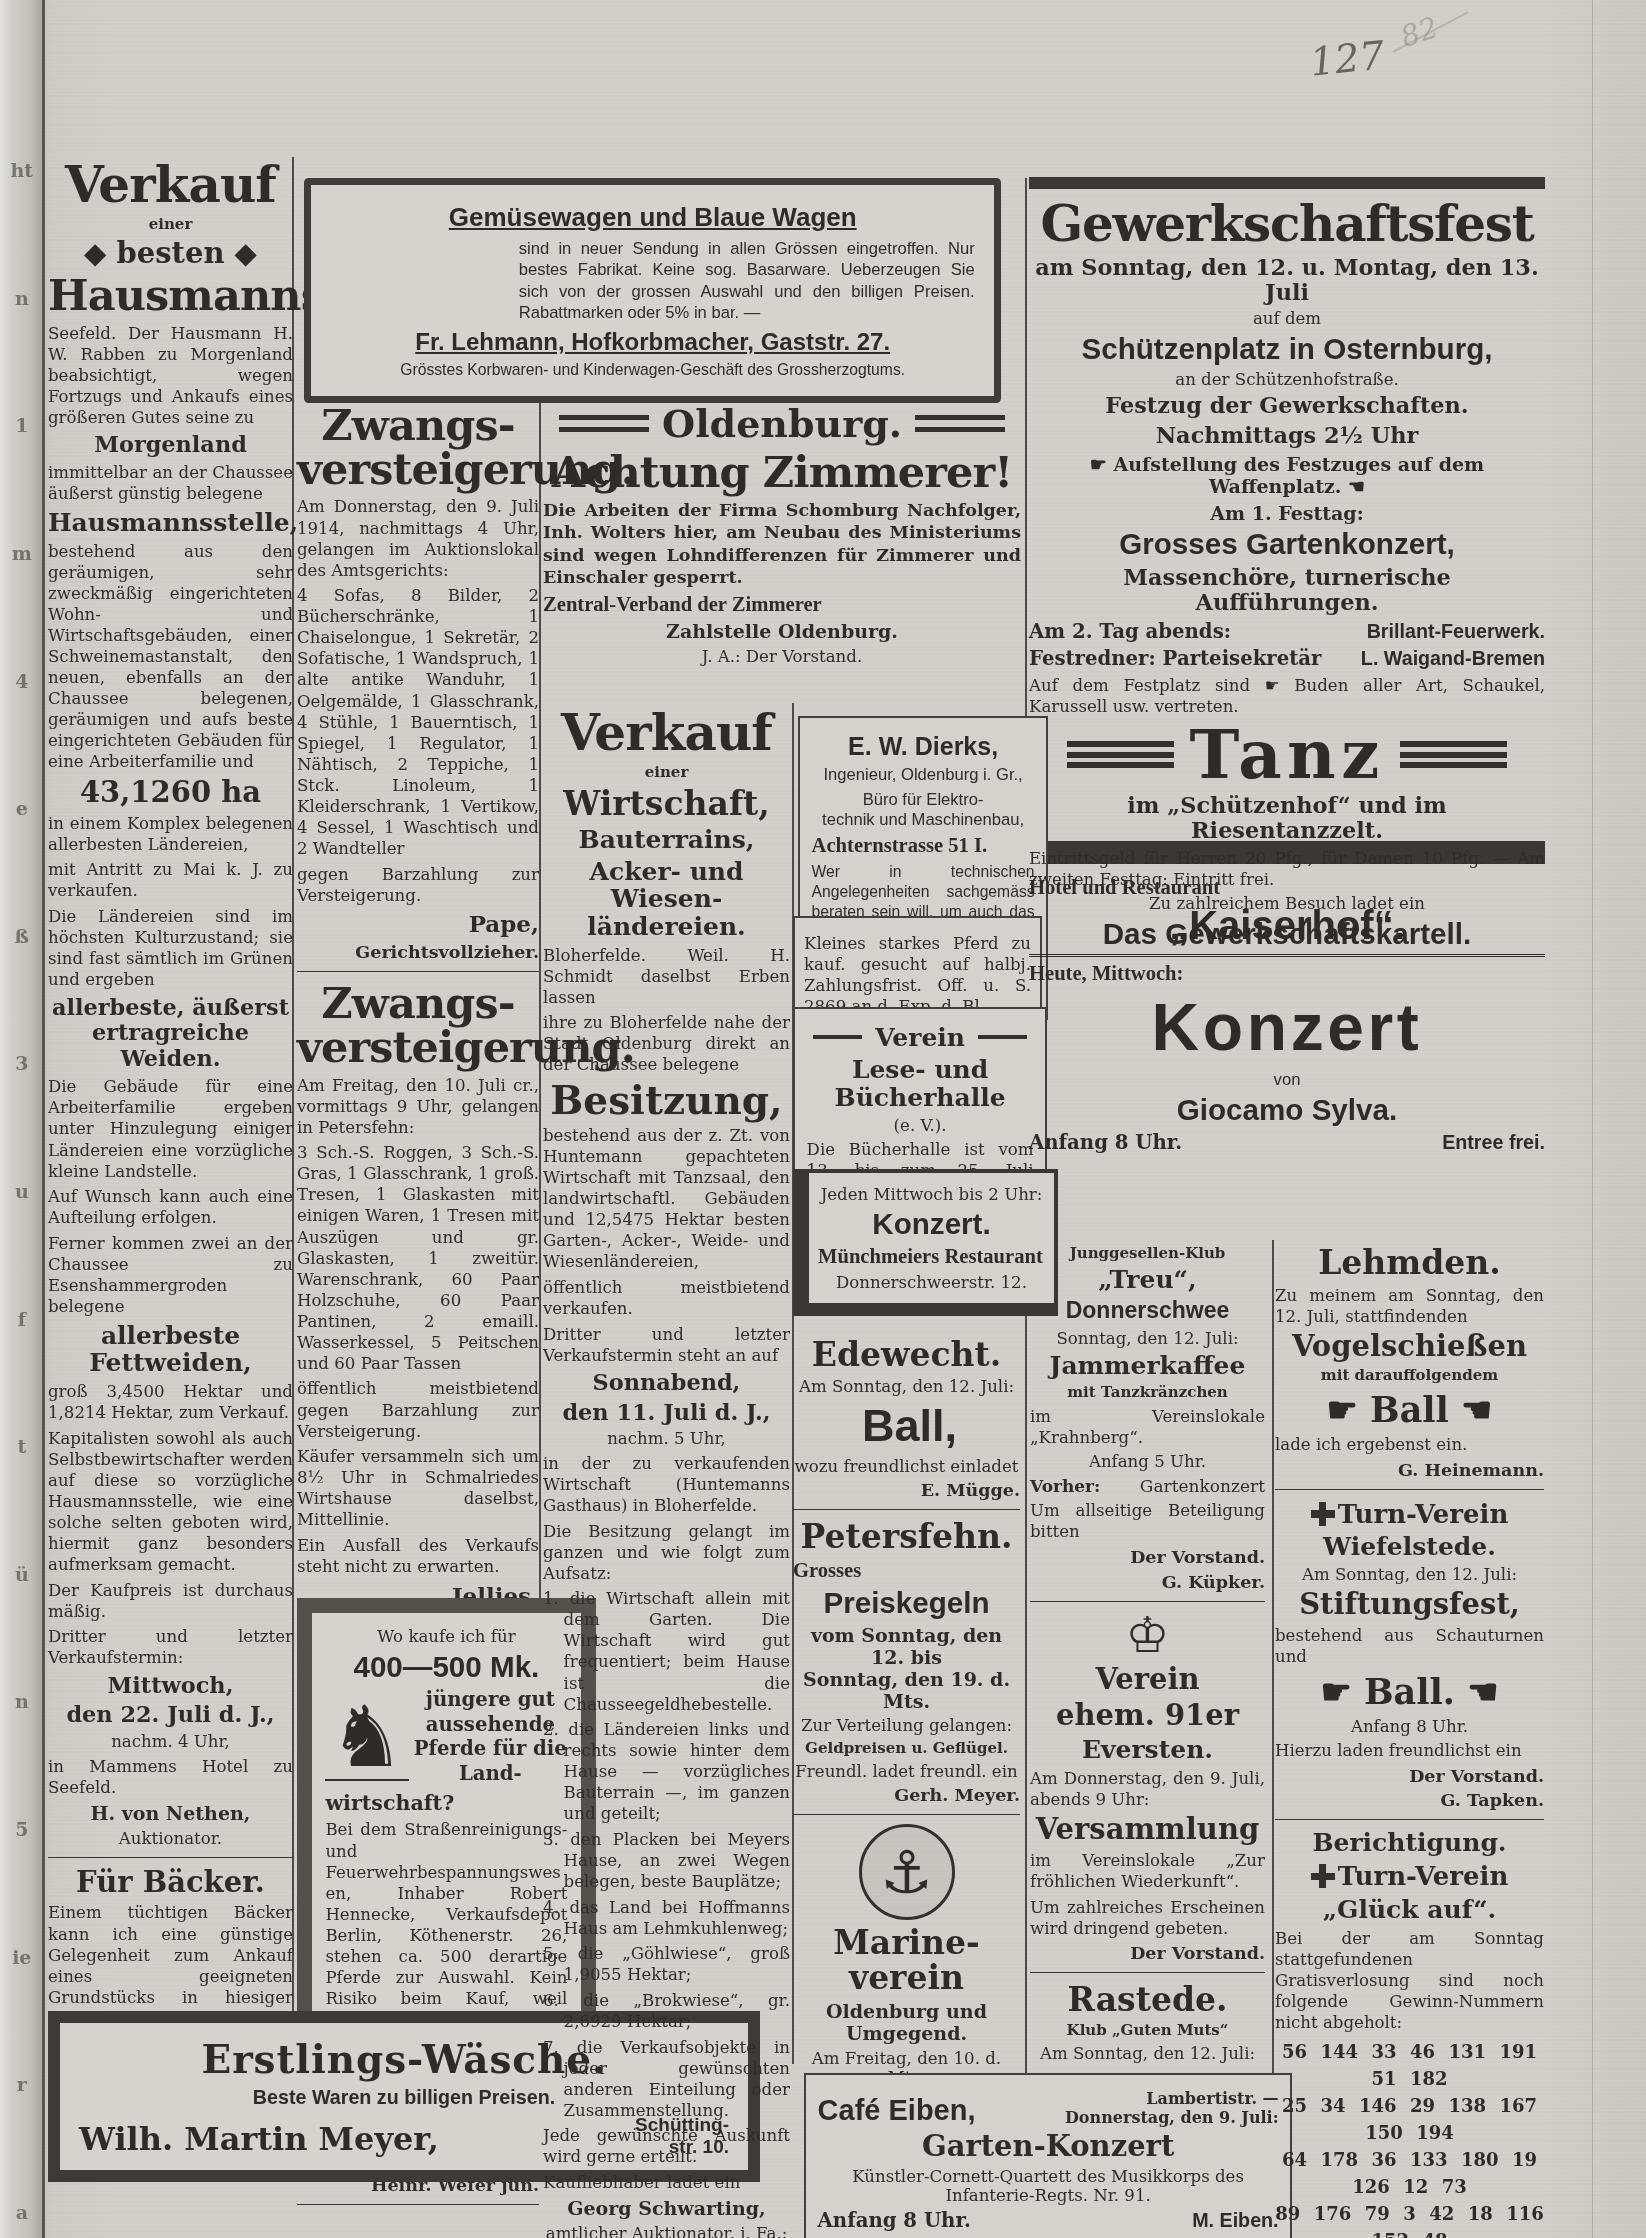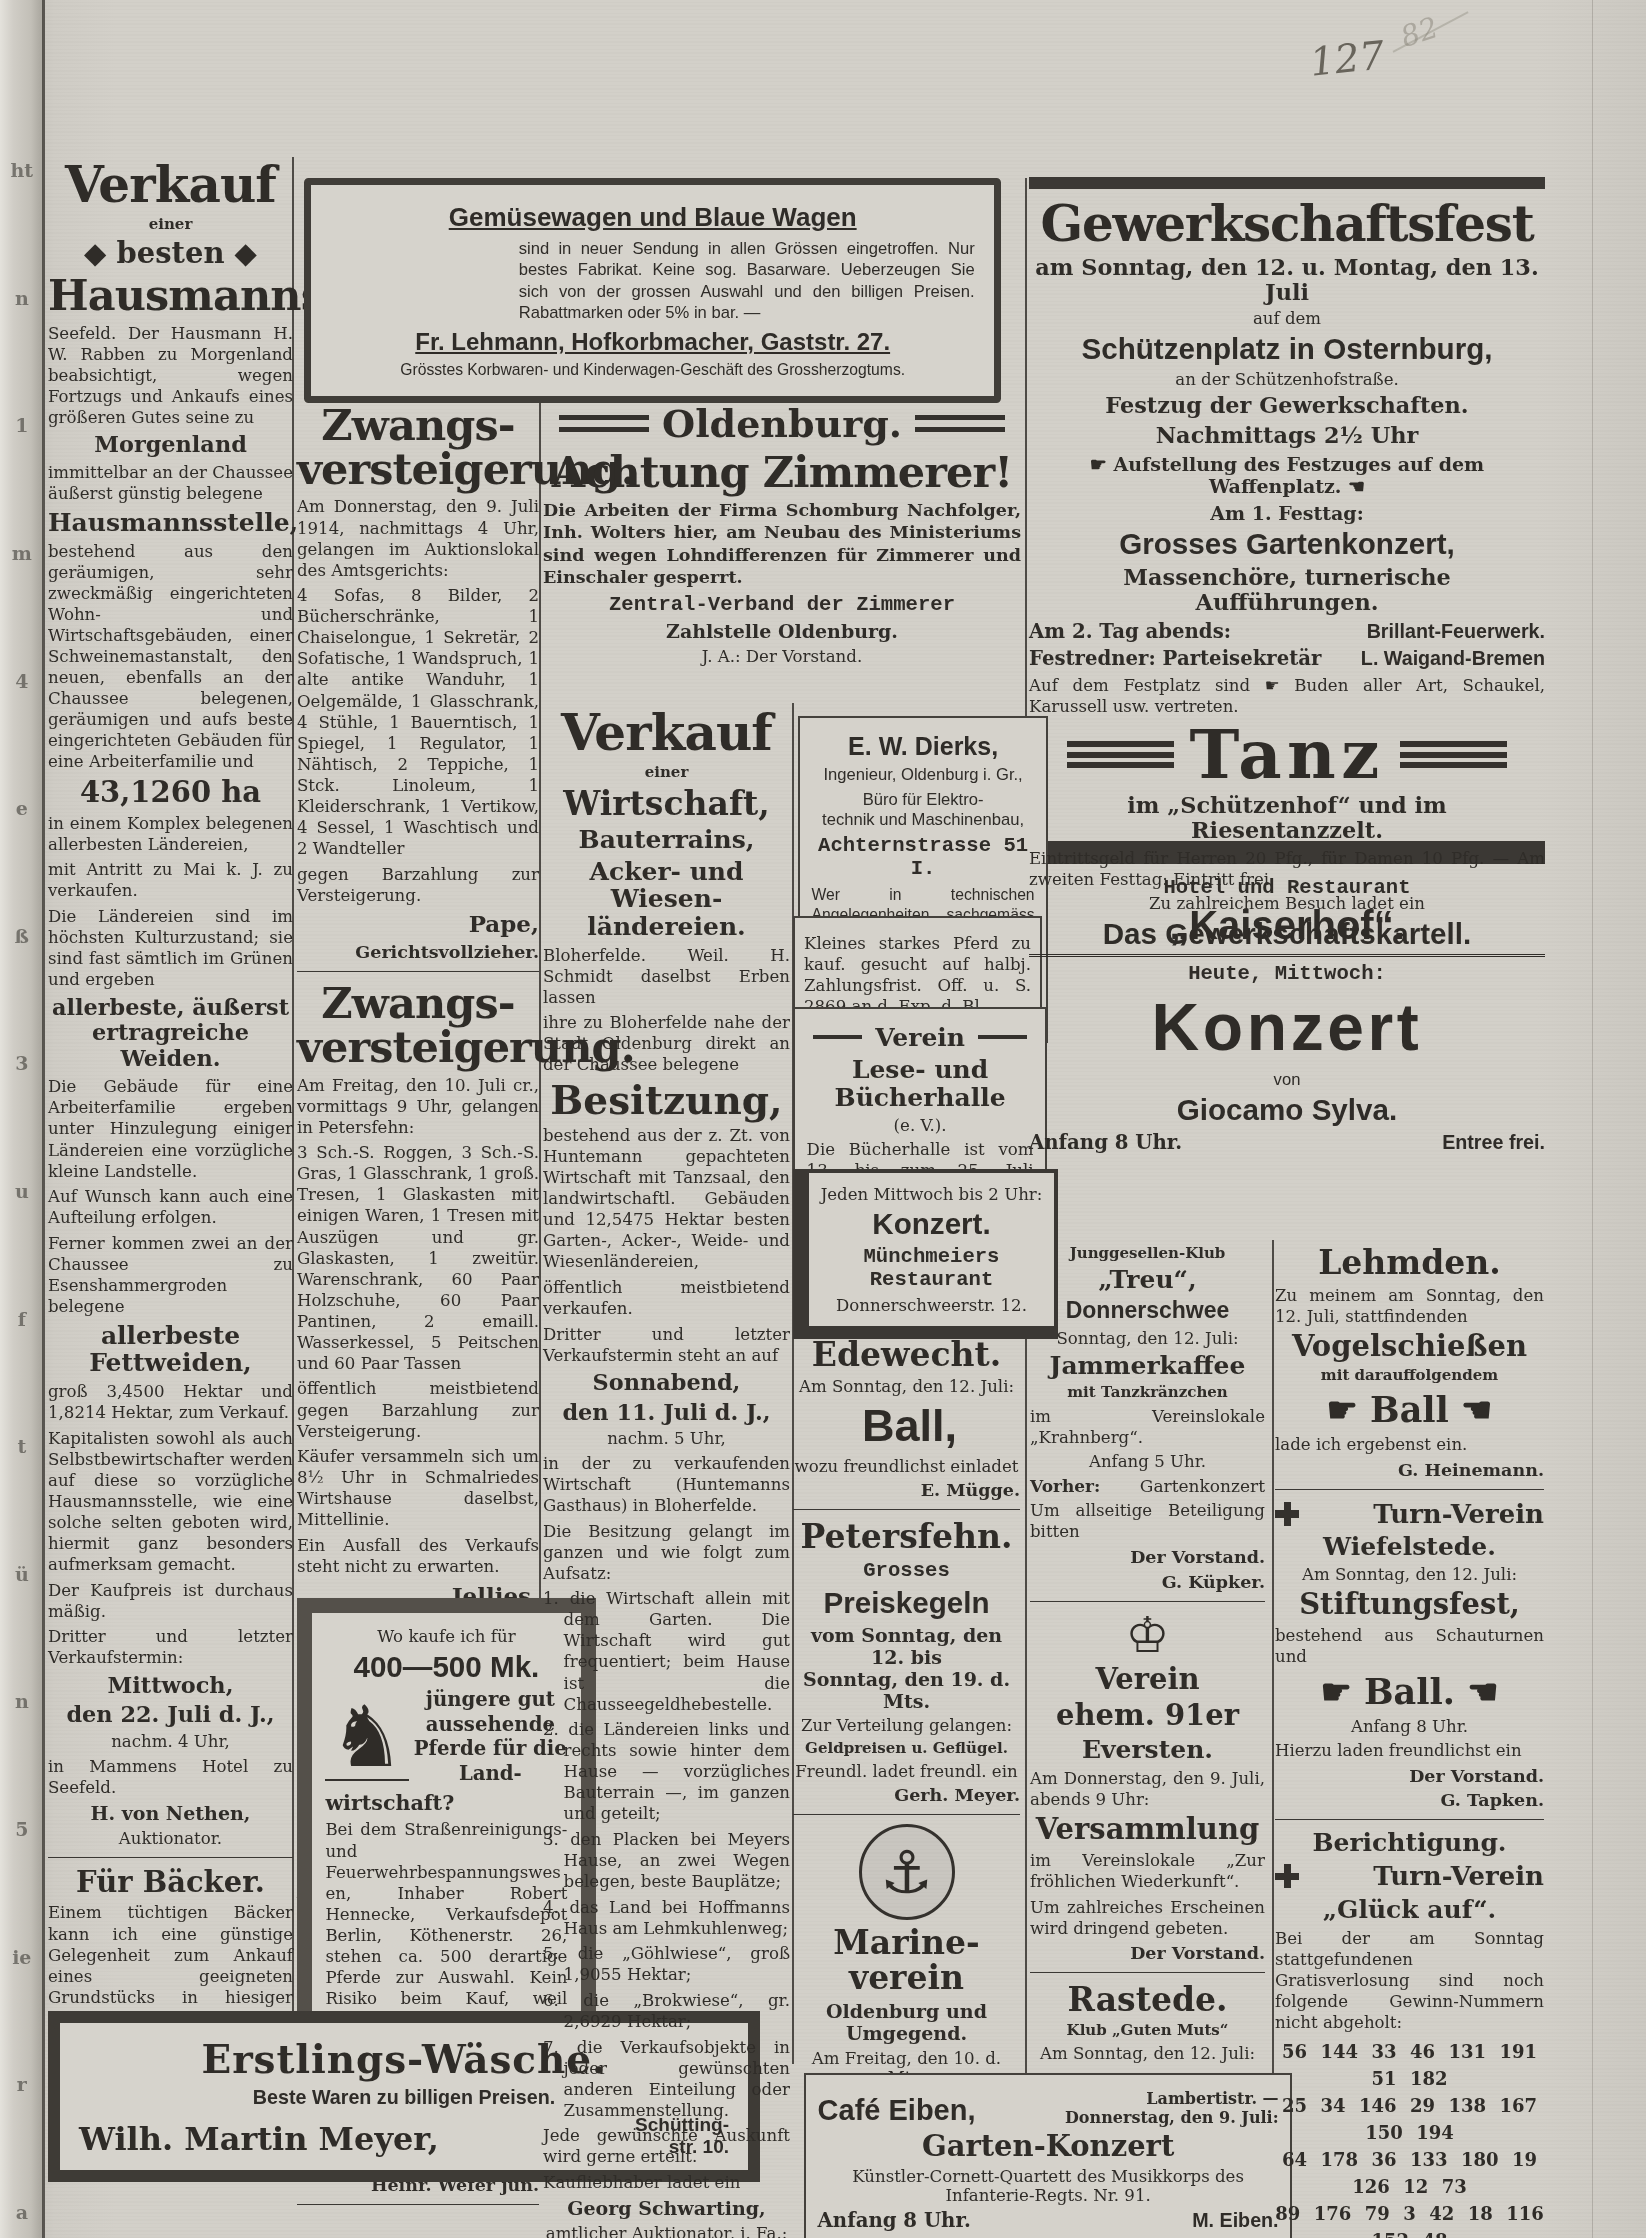--- a/index.html
+++ b/index.html
@@ -51,21 +51,21 @@
   .b-x2{font-size:33px;line-height:1.08;font-weight:bold;text-align:center;}
   .b-lg{font-size:29px;line-height:1.08;font-weight:bold;text-align:center;}
   .b-lgS{font-size:29.6px;line-height:1.1;font-weight:bold;text-align:center;font-family:"Liberation Sans",sans-serif;}
   .b-l2{font-size:25px;line-height:1.1;font-weight:bold;text-align:center;}
   .b-md{font-size:22.4px;line-height:1.12;font-weight:bold;text-align:center;}
   .b-mdS{font-size:23px;line-height:1.12;font-weight:bold;text-align:center;font-family:"Liberation Sans",sans-serif;}
   .b-m2{font-size:15px;line-height:1.15;font-weight:bold;text-align:center;}
   .b-m2l{font-size:20.6px;font-weight:bold;text-align:left;}
   .b-cb{font-size:19px;font-weight:bold;text-align:center;}
   .b-cb2{font-size:22.4px;line-height:1.15;font-weight:bold;text-align:center;}
-  .b-cbS2{font-size:20.6px;font-weight:bold;text-align:center;font-family:Liberation Mono, monospace;}
+  .b-cbS2{font-size:20.6px;font-weight:bold;text-align:left;font-family:Liberation Serif, serif;}
   .b-cen{font-size:16.6px;text-align:center;}
   .b-cen-sm{font-size:15px;font-weight:bold;text-align:center;}
   .b-body{font-size:16.6px;line-height:1.27;text-align:justify;overflow-wrap:break-word;}
   .b-bodyb{font-size:17.5px;line-height:1.27;font-weight:bold;text-align:justify;}
   .b-list{font-size:16.6px;line-height:1.27;text-align:justify;padding-left:20.6px;text-indent:-20.6px;}
   .b-right{font-size:17.5px;font-weight:bold;text-align:right;}
   .b-rsig{font-size:23px;font-weight:bold;text-align:right;}
   .b-rule{border-top:1.8px solid #3a3733;margin:9px 0;height:0;}
   .b-nums{font-size:18px;line-height:1.5;font-weight:bold;text-align:center;word-spacing:7.2px;}
   .b-pointer{font-size:19px;font-weight:bold;text-align:center;}
@@ -101,21 +101,21 @@
   .b-tanz .tanz-t{font-size:67px;font-weight:bold;letter-spacing:5.4px;line-height:1;}
   .hbar3{display:inline-block;width:107px;height:28px;
     background:repeating-linear-gradient(180deg,#34312d 0 5.8px,transparent 5.8px 10.7px);}
   .b-barhead{display:flex;justify-content:center;align-items:center;gap:13.4px;}
   .b-barhead .bh-t{font-size:38px;font-weight:bold;}
   .hbar2{display:inline-block;width:90px;height:17px;
     background:repeating-linear-gradient(180deg,#34312d 0 5.4px,transparent 5.4px 11.6px);}
   .b-barhead2 .bh-t{font-size:25px;font-weight:bold;}
   .hbar1{display:inline-block;width:49px;height:4.5px;background:#34312d;}
 
-  .b-crosshead{display:flex;justify-content:space-between;align-items:center;gap:3px;font-weight:bold;}
+  .b-crosshead{display:flex;justify-content:center;align-items:center;gap:3px;font-weight:bold;}
   .b-crosshead .ch-t{font-size:26px;}
   .cross-icon{position:relative;display:inline-block;width:24px;height:24px;}
   .cross-icon::before{content:"";position:absolute;left:0;right:0;top:8.5px;height:7.2px;background:#34312d;}
   .cross-icon::after{content:"";position:absolute;top:0;bottom:0;left:8.5px;width:7.2px;background:#34312d;}
 
   .b-iconline{text-align:center;}
   .crown{font-family:"DejaVu Sans",sans-serif;font-size:49px;line-height:1;}
   .crest{display:inline-flex;align-items:center;justify-content:center;width:90px;height:90px;
     border:3.1px solid #34312d;border-radius:50%;background:rgba(52,49,45,.06);}
   .anchor{font-family:"DejaVu Sans",sans-serif;font-size:59px;line-height:1;}

